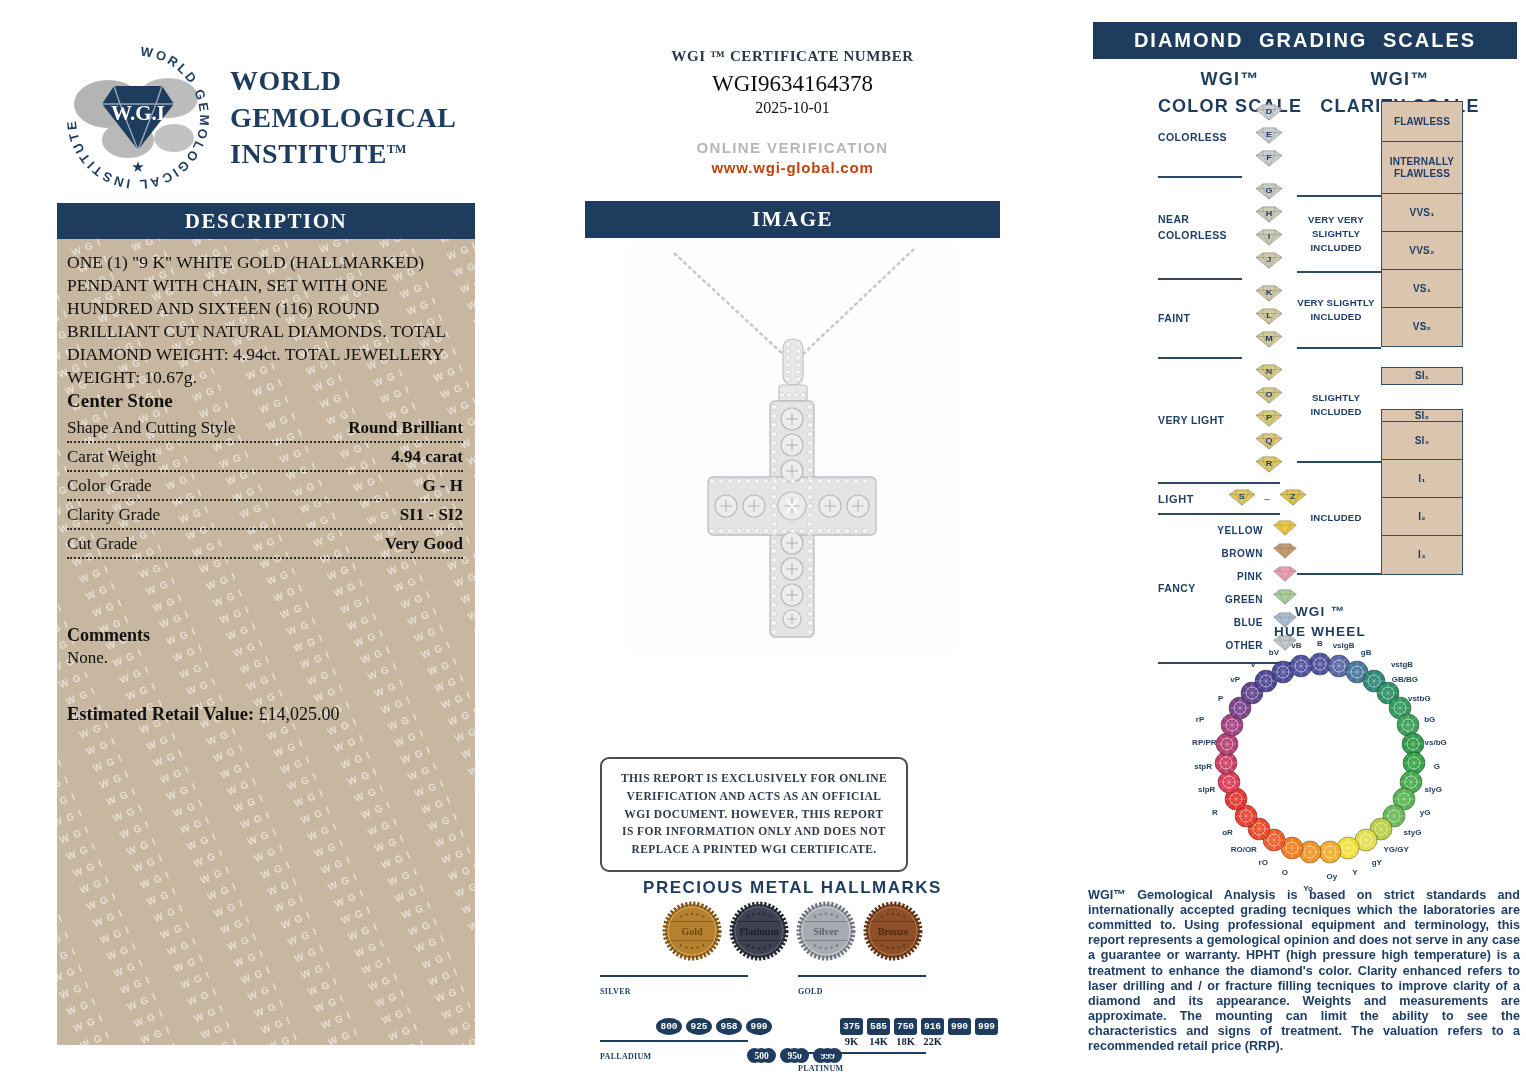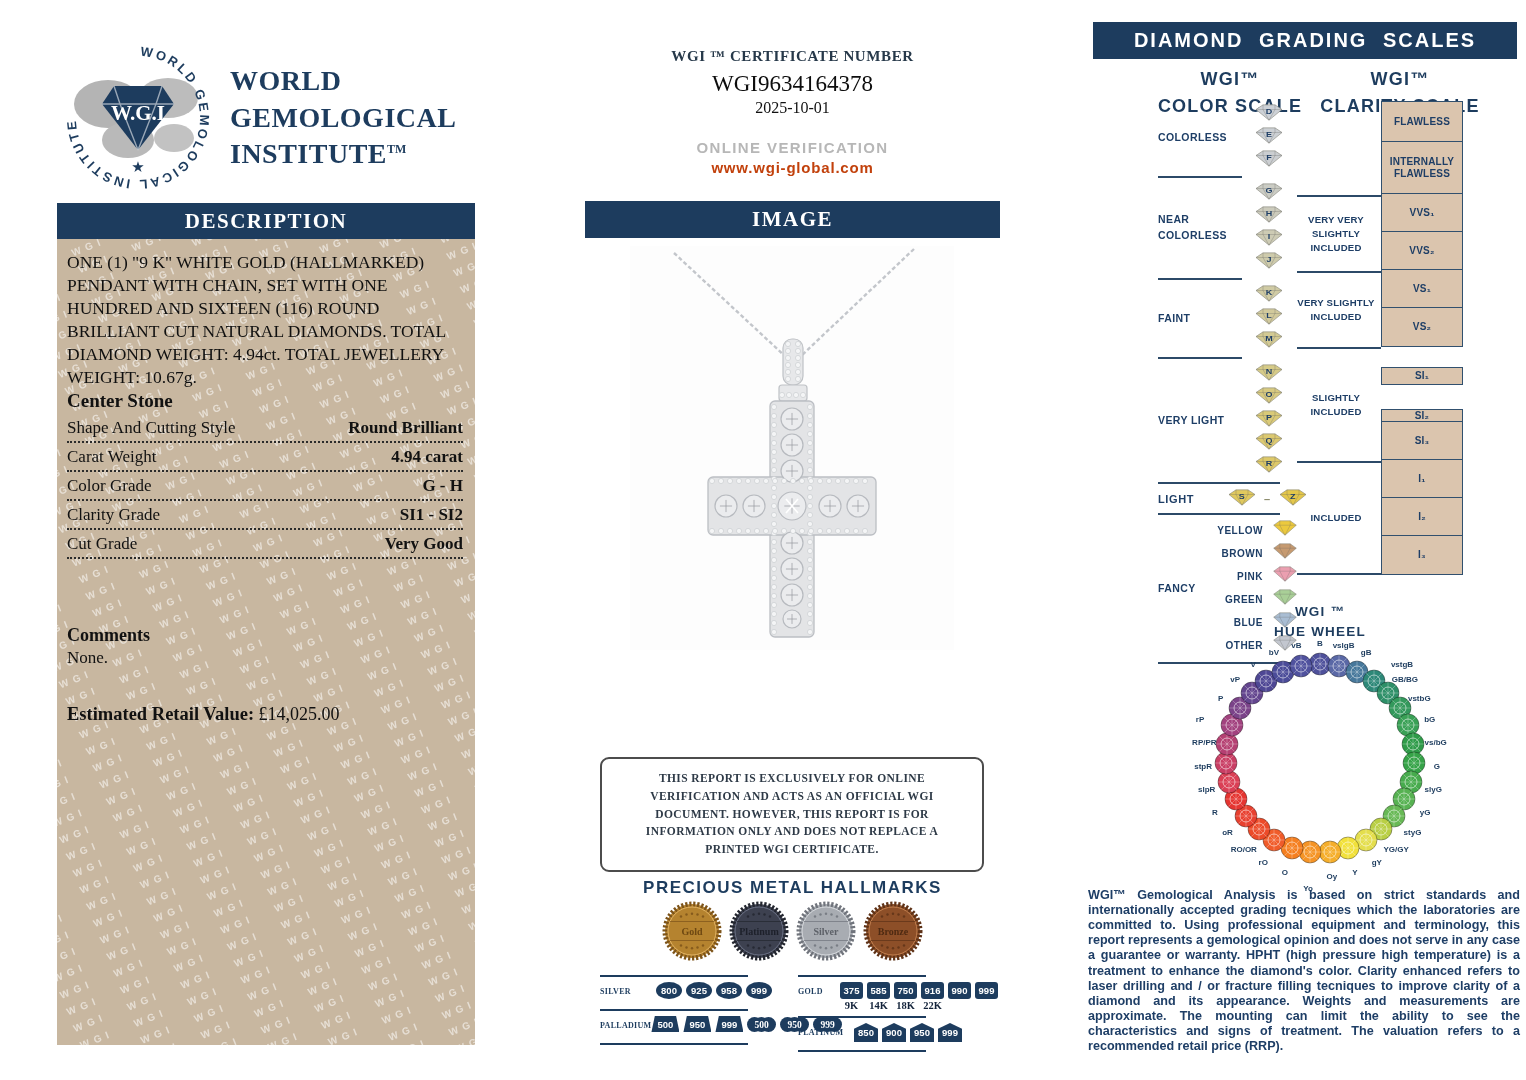--- a/index.html
+++ b/index.html
@@ -33,38 +33,38 @@
   .retail b{font-size:18.5px;}
 
   
   .cert-block{position:absolute;left:585px;top:48px;width:415px;text-align:center;}
   .cert-label{font-weight:bold;font-size:15px;color:#27394a;letter-spacing:.6px;}
   .cert-number{font-size:23px;margin-top:6px;color:#0d0d0d;}
   .cert-date{font-size:16px;margin-top:2px;}
   .cert-online{margin-top:22px;font-weight:bold;font-size:15px;color:#b7b7b7;letter-spacing:1.4px;font-family:"Liberation Sans",sans-serif;}
   .cert-site{margin-top:3px;font-weight:bold;font-size:15px;color:#c2410c;letter-spacing:.8px;font-family:"Liberation Sans",sans-serif;}
   .pendant-wrap{position:absolute;left:630px;top:246px;width:324px;height:404px;background:#fdfdfd;}
-  .disclaimer{position:absolute;left:600px;top:757px;width:384px;border:2px solid #4c4c4c;border-radius:9px;
+  .disclaimer{position:absolute;left:600px;top:757px;width:308px;border:2px solid #4c4c4c;border-radius:9px;
               padding:11px 18px;box-sizing:border-box;text-align:center;font-weight:bold;font-size:11.5px;
               letter-spacing:.4px;line-height:1.55;color:#2e3a47;}
   .pmh-heading{position:absolute;left:585px;top:878px;width:415px;text-align:center;font-family:"Liberation Sans",sans-serif;
                font-weight:bold;font-size:17px;letter-spacing:1.5px;color:#1d3c5e;}
   .medals{position:absolute;left:585px;top:900px;width:415px;display:flex;justify-content:center;gap:5px;}
   .hm-chart{position:absolute;left:600px;top:970px;width:400px;display:flex;font-family:"Liberation Serif",serif;}
   .hm-col{display:flex;flex-direction:column;}
   .hm-col.left{width:198px;}
   .hm-col.right{width:200px;}
   .hm-line{height:2px;background:#1d3c5e;margin:5px 0;}
   .hm-col.left .hm-line{width:148px;}
   .hm-col.right .hm-line{width:128px;}
   .hm-row{display:flex;align-items:flex-start;min-height:22px;}
   .hm-label{width:56px;font-weight:bold;font-size:8px;color:#1d3c5e;letter-spacing:.3px;padding-top:5px;}
   .hm-badges{display:flex;gap:4px;align-items:flex-start;flex-wrap:nowrap;}
   .badge{display:flex;align-items:center;justify-content:center;background:#1d3c5e;color:#fff;
-         font-family:Liberation Sans, sans-serif;font-weight:bold;font-size:9.5px;}
+         font-family:Liberation Mono, monospace;font-weight:bold;font-size:9.5px;margin-top:36px;}
   .badge.oval{width:26px;height:17px;border-radius:50%;}
   .badge.square{width:23px;height:17px;border-radius:3px;}
   .badge.trap{width:28px;height:16px;clip-path:polygon(12% 0,88% 0,100% 100%,0 100%);}
   .badge.house{width:24px;height:19px;clip-path:polygon(50% 0,100% 30%,100% 100%,0 100%,0 30%);}
   .karat{font-weight:bold;font-size:10.5px;color:#13233a;text-align:center;margin-top:1px;}
 
   
   .scale-title{position:absolute;text-align:center;font-family:"Liberation Sans",sans-serif;
                font-weight:bold;color:#1d3c5e;font-size:18px;letter-spacing:1.2px;line-height:1.5;}
   #color-title{left:1150px;top:66px;width:160px;}

